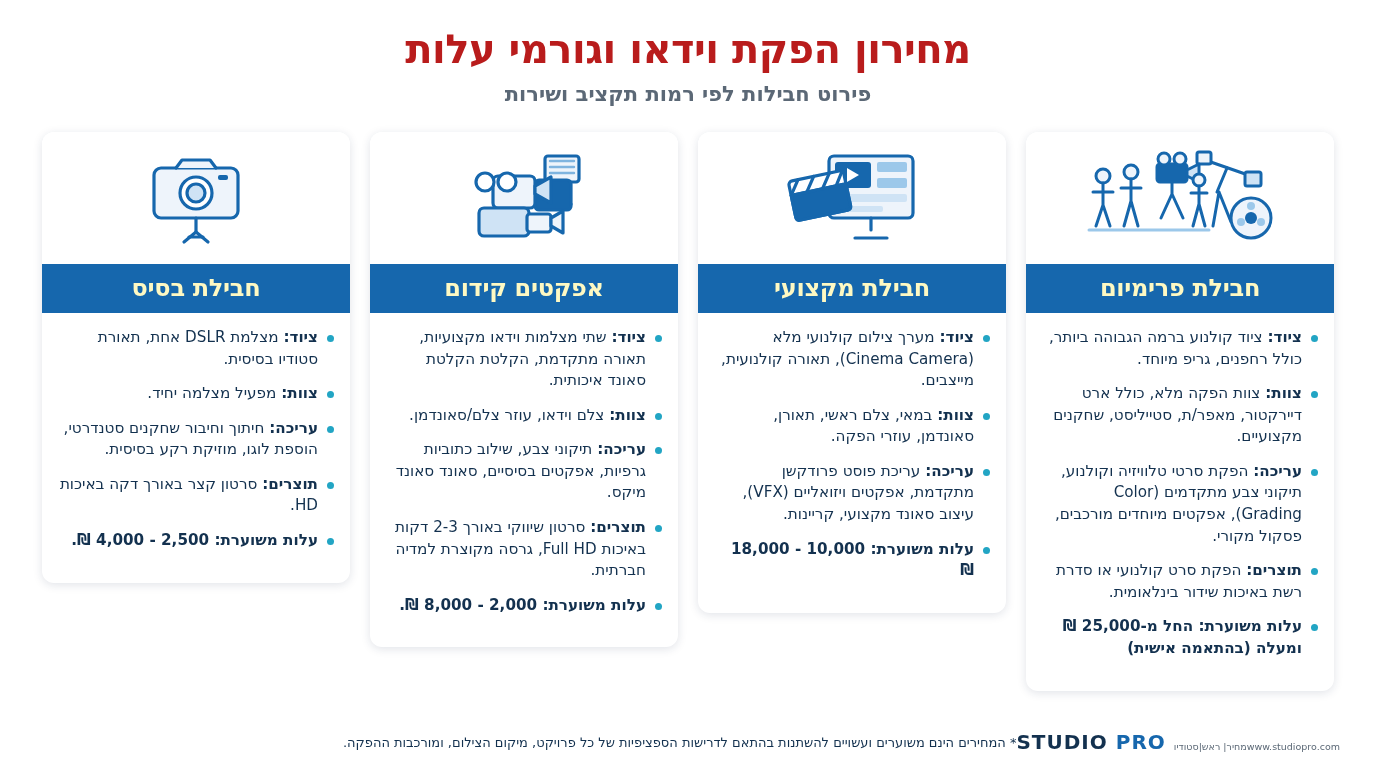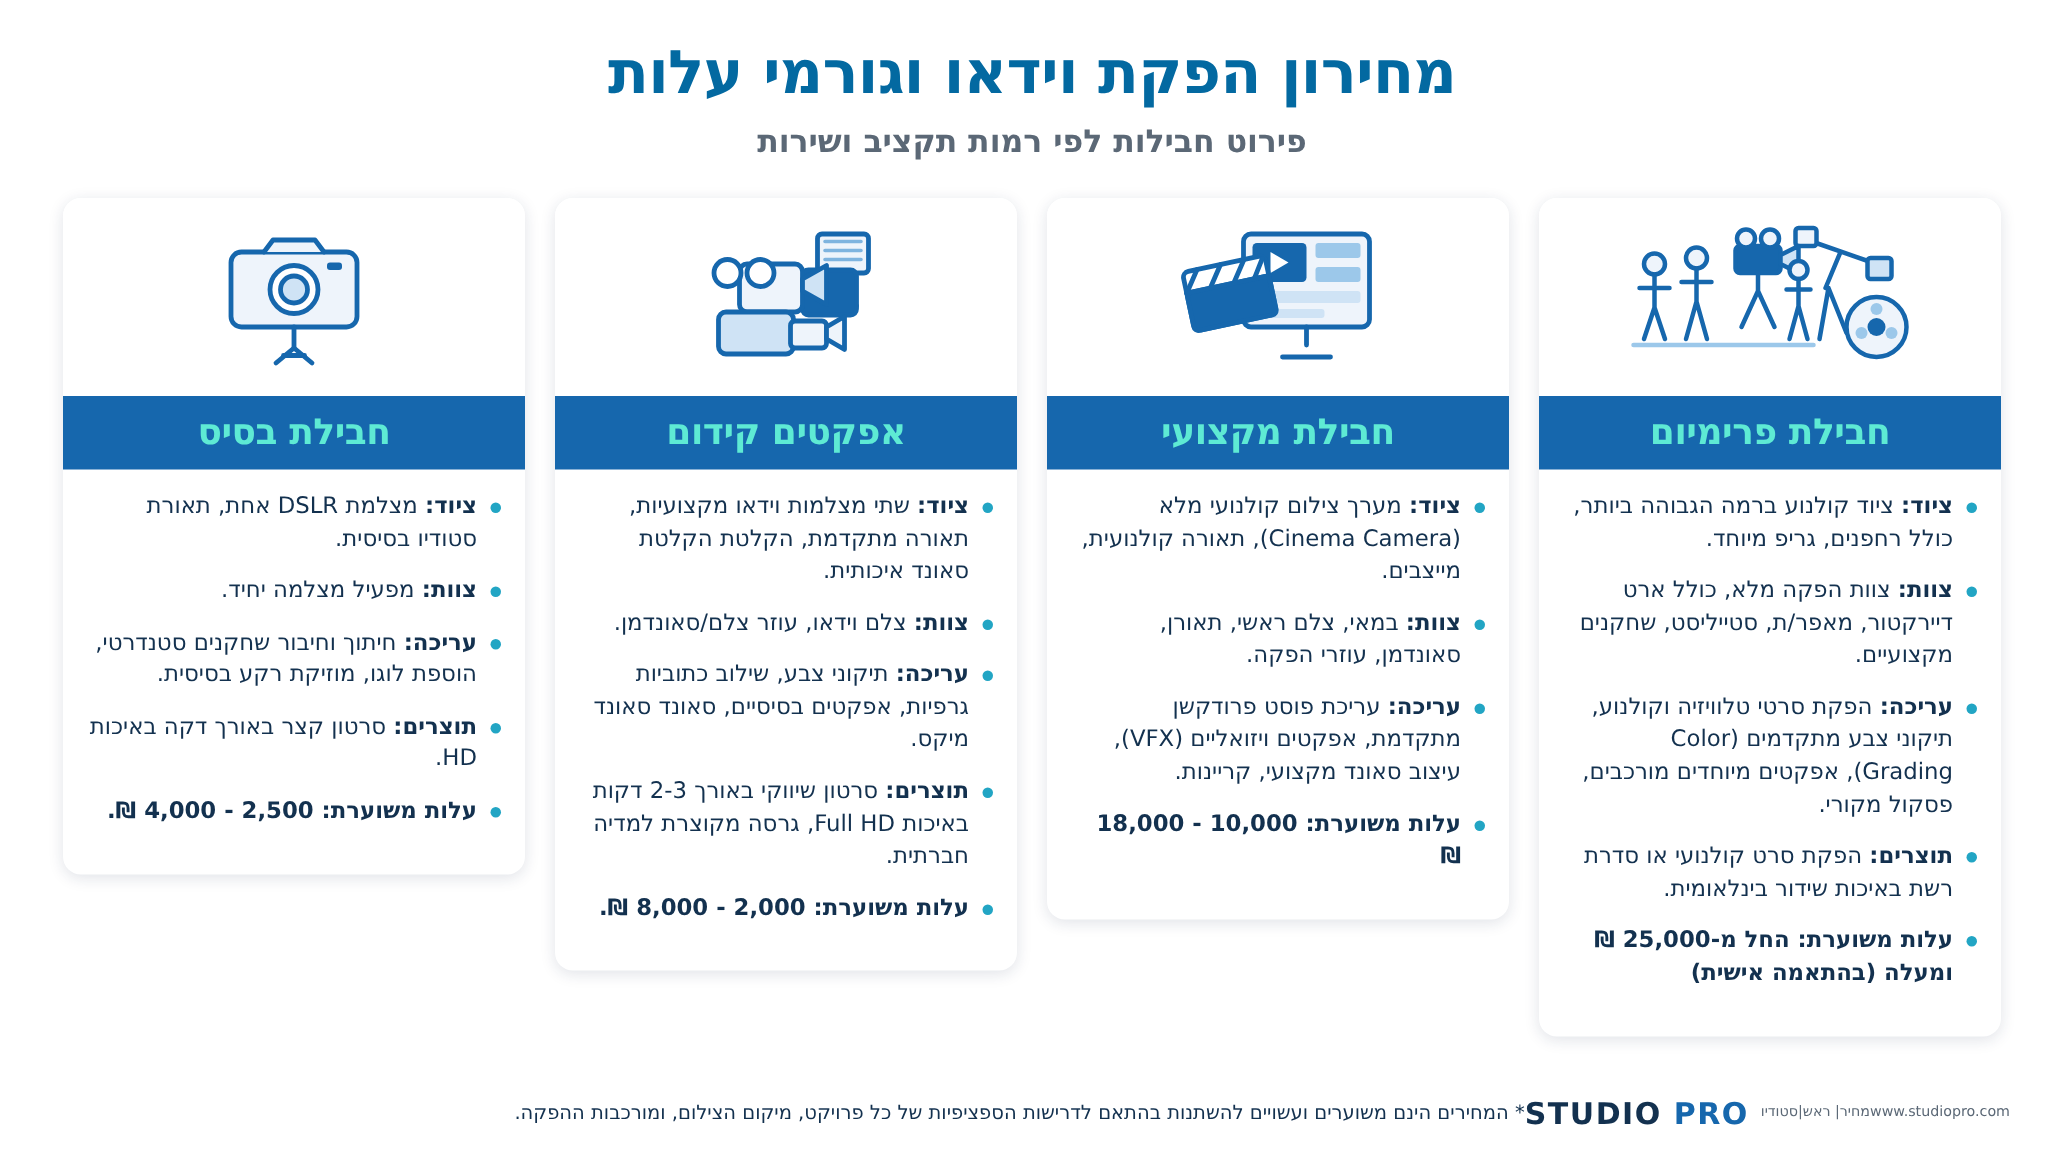--- a/index.html
+++ b/index.html
@@ -17,21 +17,21 @@
     direction: rtl;
   }
   
   .header {
     text-align: center;
     padding-top: 26px;
   }
   .title {
     font-size: 40px;
     font-weight: bold;
-    color: #0369a1;
+    color: #b91c1c;
     letter-spacing: -0.5px;
     line-height: 1.15;
   }
   .subtitle {
     margin-top: 10px;
     font-size: 21px;
     color: #5b6876;
     font-weight: bold;
   }
   
@@ -56,21 +56,21 @@
   }
   .card-icon {
     height: 132px;
     display: flex;
     align-items: center;
     justify-content: center;
     background: #ffffff;
   }
   .card-head {
     background: #1667ad;
-    color: #5eead4;
+    color: #fef9c3;
     text-align: center;
     font-size: 24px;
     font-weight: bold;
     padding: 10px 6px 11px;
     letter-spacing: -0.3px;
   }
   .card-body {
     padding: 14px 16px 18px 16px;
     flex: 1;
   }
@@ -122,21 +122,21 @@
     font-size: 13px;
     color: #13314f;
     text-align: right;
     flex: 1;
     padding-right: 0;
     padding-left: 30px;
   }
   .brand {
     display: flex;
     flex-direction: row;
-    align-items: center;
+    align-items: flex-end;
     gap: 8px;
     direction: ltr;
   }
   .brand-name {
     font-size: 20px;
     font-weight: bold;
     color: #13314f;
     letter-spacing: 1px;
   }
   .brand-name .pro { color: #1667ad; }

